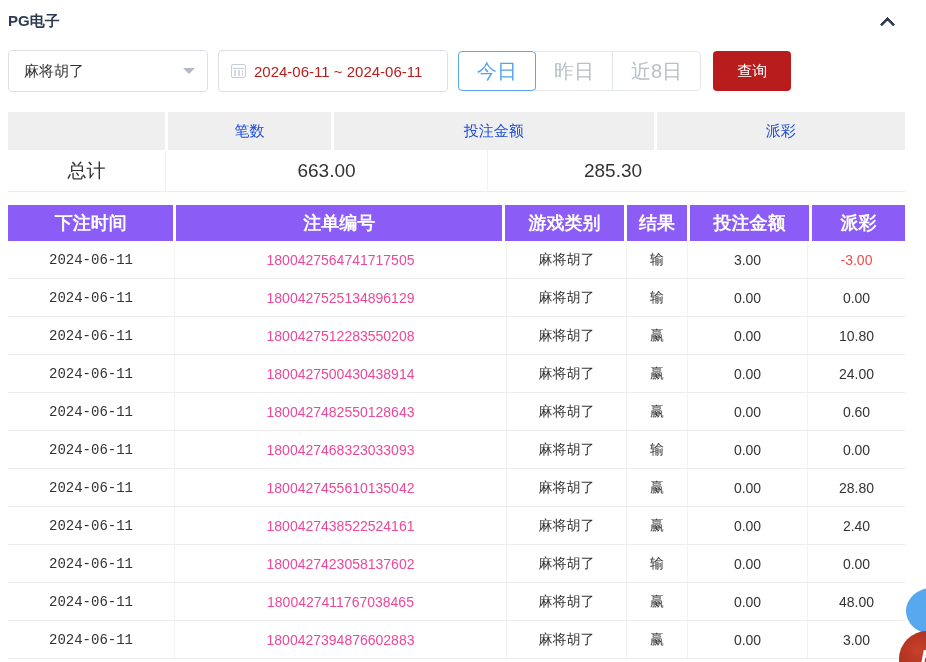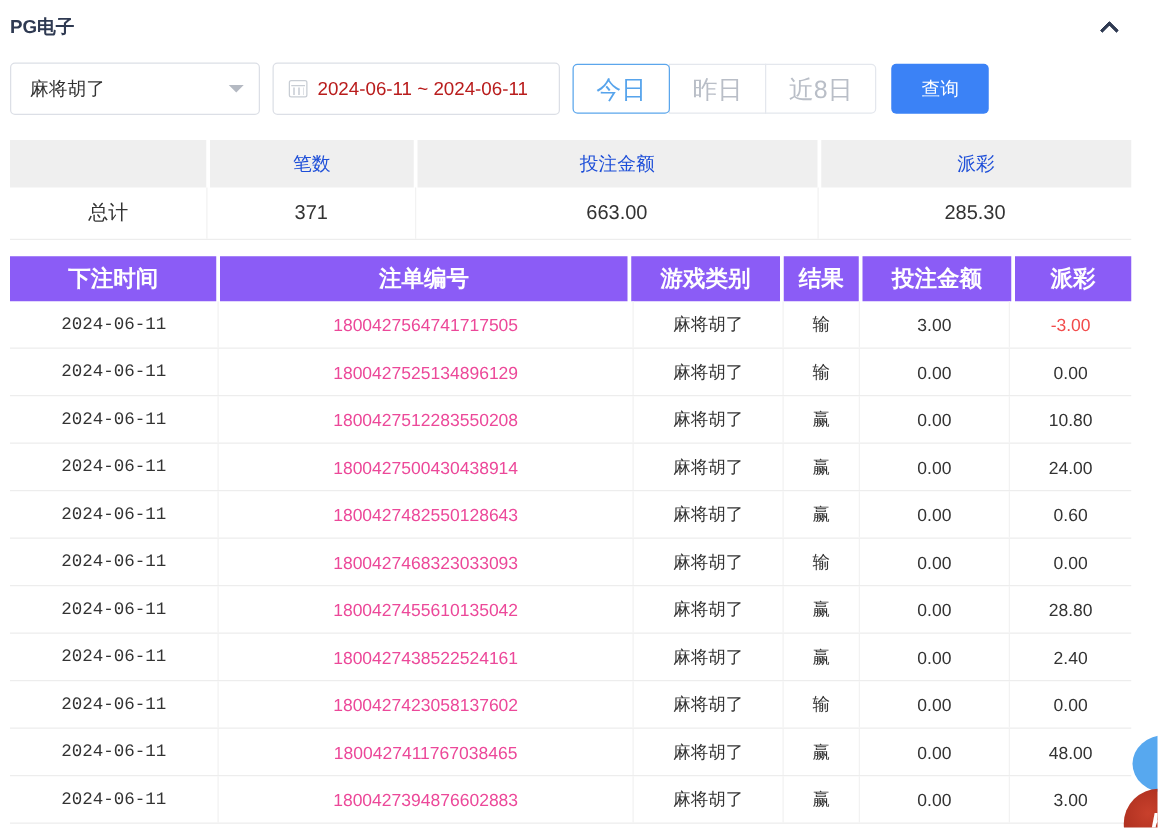--- a/index.html
+++ b/index.html
@@ -32,30 +32,30 @@
   .date-text { font-size:15px; color:#b91c1c; white-space:nowrap; }
 
   .btn-group { display:flex; margin-left:10px; height:40px; }
   .quick-btn { min-width:78px; padding:0 18px; height:40px; background:#fff; border:1px solid #e4e7ed;
     color:#b9bec7; font-size:20px; display:flex; align-items:center; justify-content:center; cursor:pointer; }
   .quick-btn + .quick-btn { margin-left:-1px; }
   .quick-btn:first-child { border-radius:4px 0 0 4px; }
   .quick-btn:last-child { border-radius:0 4px 4px 0; }
   .quick-btn.active { border:1px solid #5ba6ec; color:#57a4ec; border-radius:4px; position:relative; z-index:2; background:#fff; }
   .query-btn { margin-left:12px; width:78px; height:40px; border:none; border-radius:4px;
-    background:#3b82f6; color:#fff; font-size:15px; display:flex; align-items:center; justify-content:center; cursor:pointer; }
+    background:#b91c1c; color:#fff; font-size:15px; display:flex; align-items:center; justify-content:center; cursor:pointer; }
 
   
   .summary { margin:20px 0 0 8px; width:897px; }
   .summary-head { display:flex; height:38px; }
   .summary-head .cell { background:#efefef; color:#1d4ed8; font-size:15px;
     display:flex; align-items:center; justify-content:center; }
   .summary-head .cell + .cell { margin-left:3px; }
   .summary-row { display:flex; height:42px; border-bottom:1px solid #ededed; }
-  .summary-row .cell { display:flex; align-items:center; justify-content:center; font-size:16px;
+  .summary-row .cell { display:flex; align-items:center; justify-content:center; font-size:19px;
     border-right:1px solid #f2f2f2; }
   .summary-row .cell:last-child { border-right:none; }
   .s-c1 { width:158px; } .s-c2 { width:164px; } .s-c3 { width:322px; } .s-c4 { width:250px; }
   .summary-row .s-c1 { width:158px; } .summary-row .s-c2 { width:167px; }
   .summary-row .s-c3 { width:322px; } .summary-row .s-c4 { width:250px; }
 
   
   .records { margin:13px 0 0 8px; width:897px; }
   .rec-head { display:flex; height:36px; }
   .rec-head .cell { background:#8b5cf6; color:#fff; font-size:18px; font-weight:bold;
@@ -111,21 +111,20 @@
 
   <div class="summary">
     <div class="summary-head">
       <div class="cell s-c1"></div>
       <div class="cell s-c2">笔数</div>
       <div class="cell s-c3">投注金额</div>
       <div class="cell s-c4">派彩</div>
     </div>
     <div class="summary-row">
       <div class="cell s-c1">总计</div>
-      <div class="cell s-c2">371</div>
       <div class="cell s-c3">663.00</div>
       <div class="cell s-c4">285.30</div>
     </div>
   </div>
 
   <div class="records">
     <div class="rec-head">
       <div class="cell c1">下注时间</div>
       <div class="cell c2">注单编号</div>
       <div class="cell c3">游戏类别</div>

